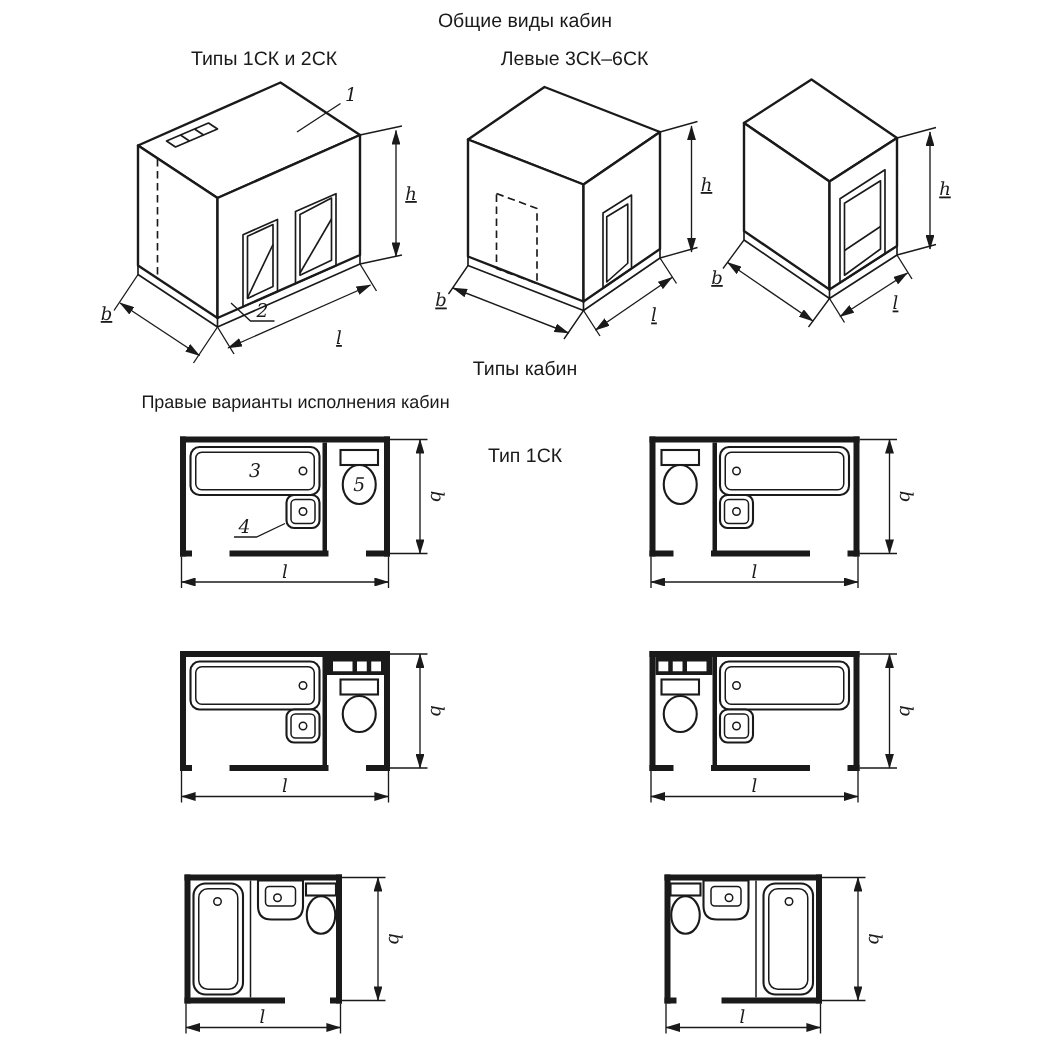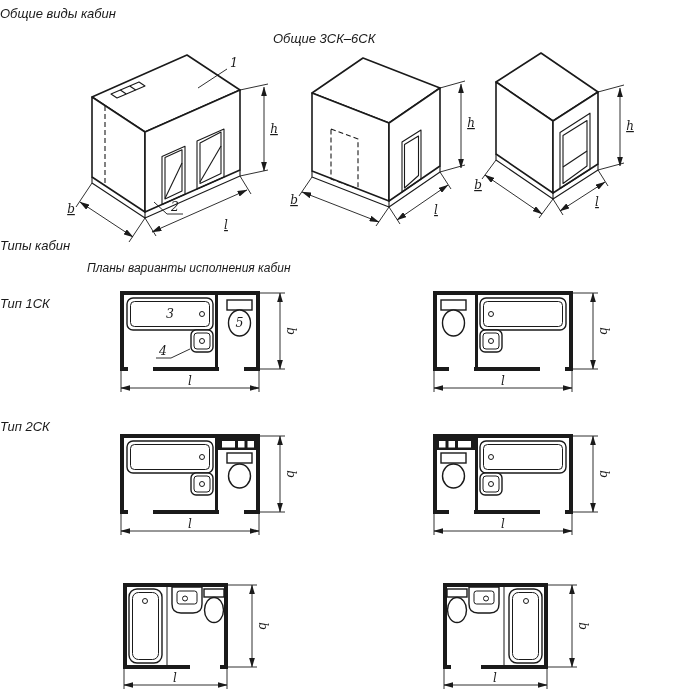--- a/index.html
+++ b/index.html
@@ -1,18 +1,18 @@
 <!DOCTYPE html>
 <html><head>
 <meta charset="utf-8">
 <style>
   html,body{margin:0;padding:0;background:#fff;}
   .canvas{position:relative;width:700px;height:700px;background:#ffffff;
           font-family:"Liberation Sans",sans-serif;color:#1a1a1a;overflow:hidden;}
-  .cap{position:absolute;font-size:13px;text-align:left;white-space:nowrap;font-style:italic;}
+  .cap{position:absolute;font-size:13px;text-align:center;white-space:nowrap;}
   .cap.small{font-size:12px;}
   .full{left:0;width:700px;}
   svg.draw{position:absolute;overflow:visible;}
   .face{fill:#ffffff;stroke:#1a1a1a;stroke-width:1.6;stroke-linejoin:round;}
   .ln2{fill:none;stroke:#1a1a1a;stroke-width:1.1;stroke-linejoin:round;}
   .thin{fill:none;stroke:#1a1a1a;stroke-width:0.9;}
   .ext{fill:none;stroke:#1a1a1a;stroke-width:0.9;}
   .dim{fill:none;stroke:#1a1a1a;stroke-width:0.9;}
   .wall{fill:#1a1a1a;stroke:none;}
   .fx{fill:#ffffff;stroke:#1a1a1a;stroke-width:1.4;}
@@ -28,25 +28,25 @@
 
   <svg width="0" height="0" style="position:absolute">
     <defs>
       <marker id="da" viewBox="0 0 10 6" refX="9.5" refY="3" markerWidth="11" markerHeight="6.6" orient="auto-start-reverse">
         <path d="M0,0 L10,3 L0,6 Z" fill="#1a1a1a"></path>
       </marker>
     </defs>
   </svg>
 
   <div class="cap full" style="top:6px">Общие виды кабин</div>
-  <div class="cap" style="left:273px;top:31px;width:220px">Общие 3СК–6СК</div>
+  <div class="cap" style="left:66px;top:31px;width:220px">Типы 1СК и 2СК</div>
+  <div class="cap" style="left:273px;top:31px;width:220px">Левые 3СК–6СК</div>
   <div class="cap full" style="top:238px">Типы кабин</div>
-  <div class="cap small" style="left:87px;top:261px;width:220px">Планы варианты исполнения кабин</div>
+  <div class="cap small" style="left:87px;top:261px;width:220px">Правые варианты исполнения кабин</div>
   <div class="cap full" style="top:296px">Тип 1СК</div>
-  <div class="cap full" style="top:419px">Тип 2СК</div>
 
   <svg class="draw" style="left:55px;top:50px" width="245" height="192" viewBox="0 0 245 192">
     <polygon class="face" points="37,47 132,5 185,40 90,82"></polygon>
     <polygon class="face" points="37,47 90,82 90,162 37,127"></polygon>
     <polygon class="face" points="90,82 185,40 185,120 90,162"></polygon>
     <path class="ln2" d="M37,127 L37,133 L90,168 L90,162 M90,168 L185,126 L185,120"></path>
     <g>
       <polygon class="ln2" points="56,44 84,32 90,36 62,48" fill="#ffffff"></polygon>
       <path class="ln2" d="M65.3,40 L71.3,44 M74.7,36 L80.7,40"></path>
     </g>

